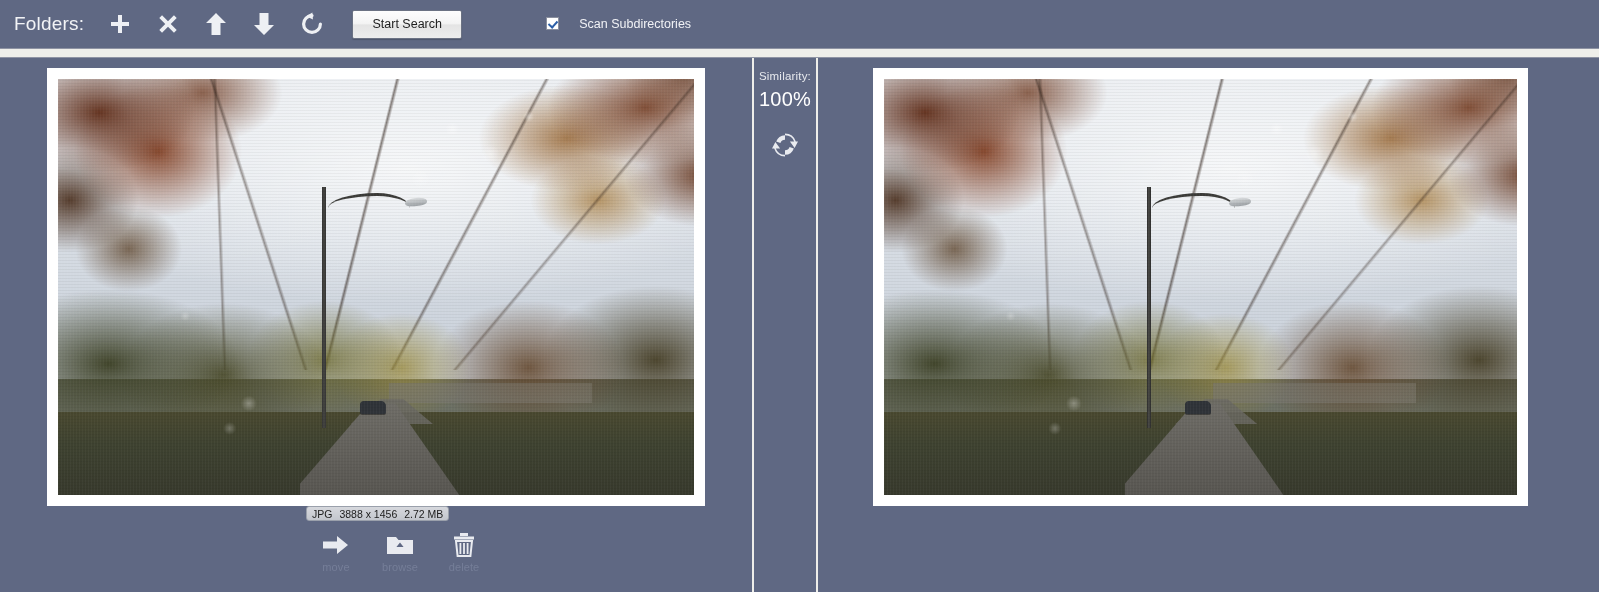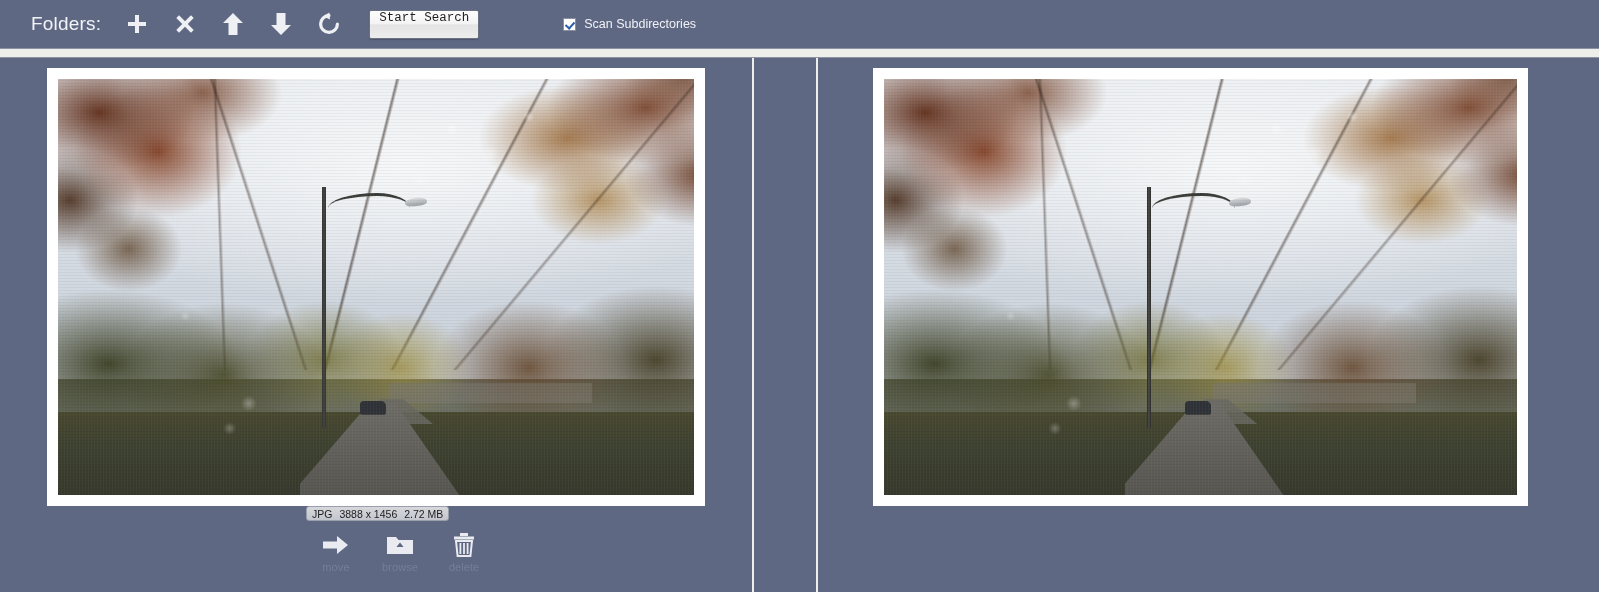--- a/index.html
+++ b/index.html
@@ -26,21 +26,21 @@
   
   .toolbar {
     position: absolute;
     left: 0; top: 0;
     width: 1380px;
     height: 48px;
     background: #5f6883;
     display: flex;
     align-items: center;
     box-sizing: border-box;
-    padding-left: 31px;
+    padding-left: 14px;
   }
   .toolbar-label {
     color: #f2f3f6;
     font-size: 19px;
     letter-spacing: .2px;
     margin-right: 22px;
     user-select: none;
   }
   .tool-icons {
     display: flex;
@@ -58,33 +58,32 @@
   .tbtn svg { display: block; }
 
   .start-search {
     width: 108px;
     height: 27px;
     border: 1px solid #6b7283;
     border-radius: 2px;
     background: linear-gradient(to bottom, #fdfdfd 0%, #f4f4f4 46%, #e4e4e4 52%, #ededed 100%);
     color: #1e1e1e;
     font-size: 12.5px;
-    font-family: Liberation Mono, monospace;
-    display: flex;
-    align-items: flex-start;
+    font-family: Liberation Sans, sans-serif;
+    display: flex;
+    align-items: center;
     justify-content: center;
     cursor: pointer;
     box-shadow: 0 1px 1px rgba(0,0,0,.18);
     margin-right: 84px;
   }
 
   .chk-wrap {
     display: flex;
-    align-items: center;
-    gap: 8px;
+    gap: 20px;
     cursor: pointer;
     user-select: none;
   }
   .chk-box {
     width: 13px; height: 13px;
     background: #fff;
     border: 1px solid #8a8f9e;
     position: relative;
     box-sizing: border-box;
   }
@@ -472,20 +471,38 @@
             </svg>
           </span>
           <span class="txt">delete</span>
         </div>
 
       </div>
     </div>
 
     <div class="v-divider v-div-1"></div>
 
+    <div class="pane pane-mid">
+      <div class="sim-panel">
+        <div class="sim-label">Similarity:</div>
+        <div class="sim-value">100%</div>
+        <div class="sim-swap">
+          <span>
+            <svg width="26" height="26" viewBox="0 0 26 26">
+              <path d="M13 3.2 a9.8 9.8 0 0 1 9.2 6.4 h-4.3 L22.6 16 L26 9.6 h-2.2
+                       A11.6 11.6 0 0 0 13 1.6 z" fill="#e9ebf0"></path>
+              <path d="M13 22.8 a9.8 9.8 0 0 1 -9.2 -6.4 h4.3 L3.4 10 L0 16.4 h2.2
+                       A11.6 11.6 0 0 0 13 24.4 z" fill="#e9ebf0"></path>
+              <path d="M4.2 9.6 A9.6 9.6 0 0 1 13 3.2 v4.6 A5 5 0 0 0 8.4 11 z" fill="#e9ebf0"></path>
+              <path d="M21.8 16.4 A9.6 9.6 0 0 1 13 22.8 v-4.6 A5 5 0 0 0 17.6 15 z" fill="#e9ebf0"></path>
+            </svg>
+          </span>
+        </div>
+      </div>
+    </div>
 
     <div class="v-divider v-div-2"></div>
 
     <div class="pane pane-right">
 
       <div class="img-frame img-frame-right">
         <div class="photo">
           <div class="sky"></div>
           <div class="sky-haze"></div>
           <div class="canopy-l"></div>

